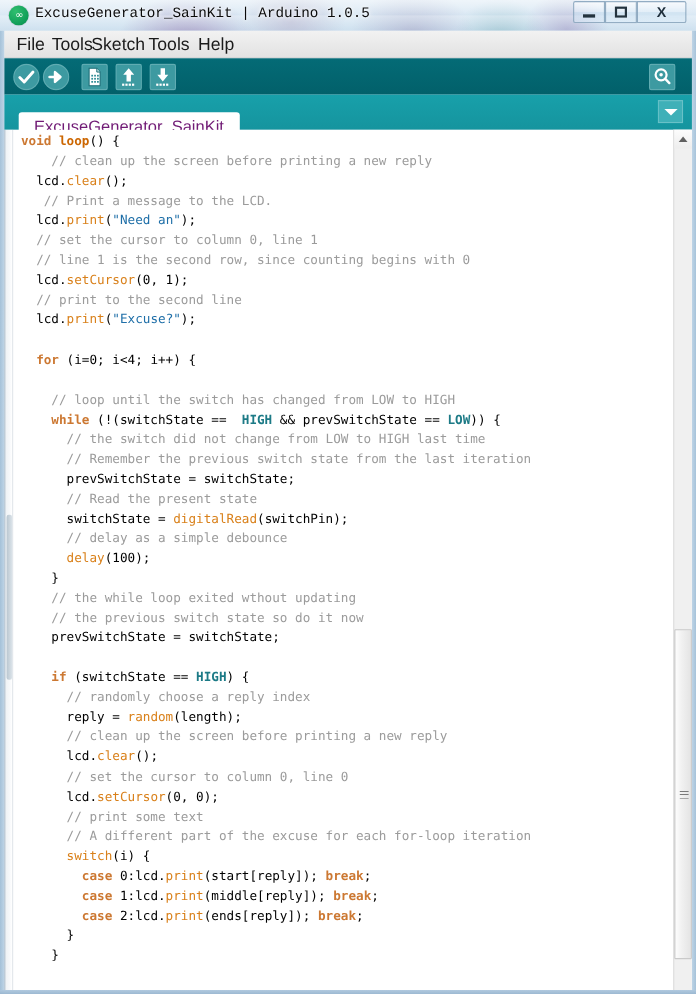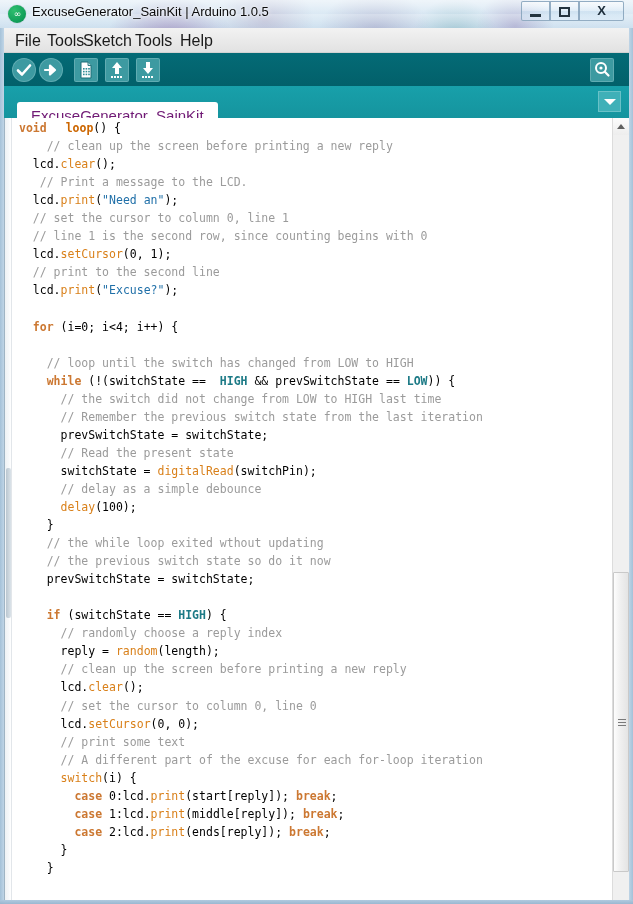--- a/index.html
+++ b/index.html
@@ -68,21 +68,21 @@
     font-family: "DejaVu Sans", sans-serif;
     letter-spacing: -1px;
   }
   #title-text {
     position: absolute;
     left: 32px; top: 4px;
     font-size: 13px;
     color: #0a0a0a;
     white-space: nowrap;
     text-shadow: 0 0 3px rgba(255,255,255,0.95), 0 0 6px rgba(255,255,255,0.85);
-    font-family: Liberation Sans, sans-serif;
+    font-family: Liberation Mono, monospace;
   }
 
   
   .winbtn {
     position: absolute;
     top: 1px;
     height: 20px;
     border: 1px solid rgba(130,160,185,0.85);
     box-sizing: border-box;
     background: linear-gradient(to bottom, rgba(255,255,255,0.62) 0%, rgba(228,240,250,0.48) 48%, rgba(198,221,239,0.55) 52%, rgba(222,238,250,0.45) 100%);
@@ -247,21 +247,21 @@
     font-family: "DejaVu Sans Mono", "Liberation Mono", monospace;
     font-size: 11.5px;
     line-height: 18.05px;
     color: #000000;
     white-space: pre;
     letter-spacing: 0px;
   }
   #code .ln { display: block; height: 18.05px; }
   .cm { color: #9b9b9b; }           
   .kw { color: #cc7832; font-weight: bold; }            
-  .kwb { color: #cc6600; font-weight: bold; margin-left: 12px; }  
+  .kwb { color: #cc6600; font-weight: bold; }  
   .fn { color: #d9801a; margin-top: 39px; }            
   .st { color: #1f6fa8; }            
   .cst { color: #1c7a86; font-weight: bold; } 
   .pl { color: #000000; }            
 
   
   #vscroll {
     position: absolute;
     right: 4px; top: 118px;
     width: 17px;

